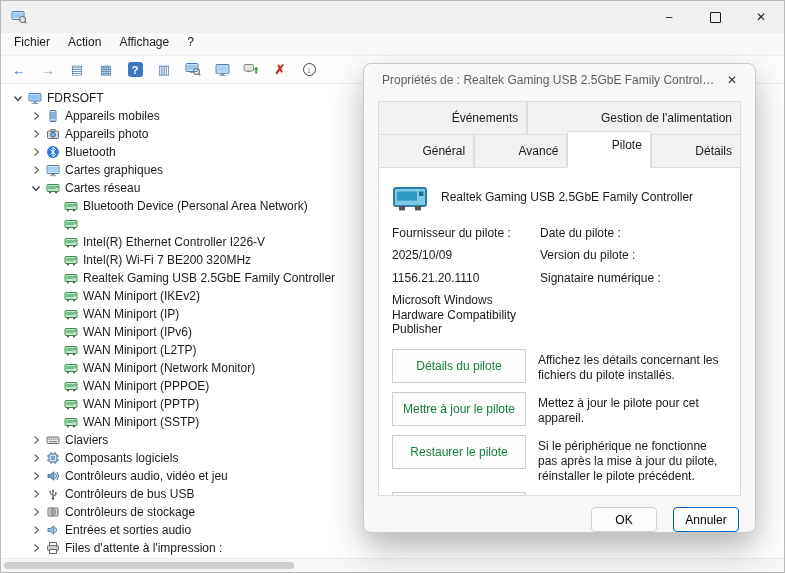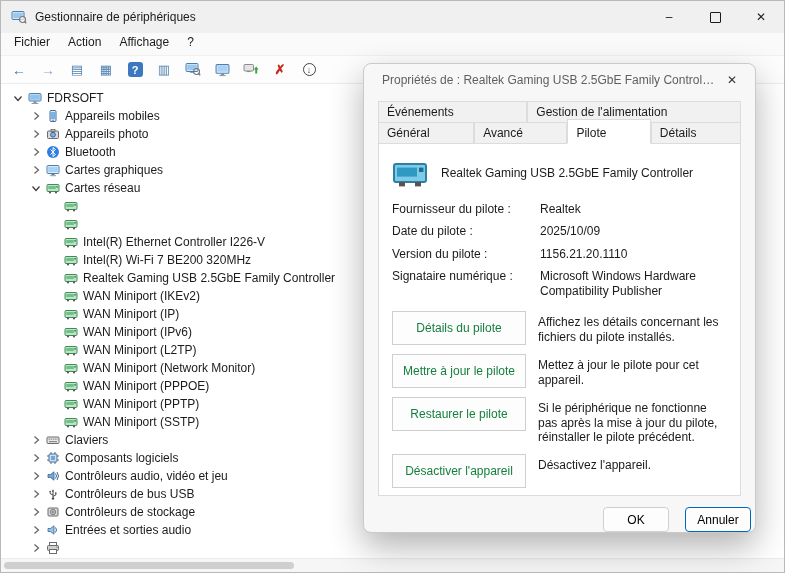--- a/index.html
+++ b/index.html
@@ -37,50 +37,49 @@
     position:absolute;left:363px;top:63px;width:393px;height:470px;
     background:#f7f7f7;border:1px solid #cacaca;border-radius:8px;
     box-shadow:0 14px 34px rgba(0,0,0,.30);box-sizing:border-box;
     display:flex;flex-direction:column;overflow:hidden;
   }
   .dlg-titlebar{height:32px;flex:0 0 auto;display:flex;align-items:center;padding:0 6px 0 18px}
   .dlg-title{color:#5f5f5f;font-size:12px;white-space:nowrap;overflow:hidden;text-overflow:ellipsis}
   .dlg-close{margin-left:auto;width:34px;height:26px;display:flex;align-items:center;justify-content:center;color:#333;font-size:12px;flex:0 0 auto}
   .tabs-wrap{padding:5px 14px 0;flex:0 0 auto}
   .tab-row{display:flex}
-  .tab{flex:1 1 auto;text-align:left;padding:3px 8px;border:1px solid #dcdcdc;background:#f1f1f1;font-size:12px;white-space:nowrap;cursor:default}
+  .tab{flex:1 1 auto;text-align:right;padding:9px 8px;border:1px solid #dcdcdc;background:#f1f1f1;font-size:12px;white-space:nowrap;cursor:default}
   .tab-row2{margin-top:-1px}
   .tab.active{background:#fff;border-bottom-color:#fff;position:relative;z-index:3;margin-top:-3px;padding-top:6px}
   .panel{margin:0 14px;background:#fff;border:1px solid #dcdcdc;margin-top:-1px;position:relative;z-index:1;flex:1 1 auto;padding:12px 13px;box-sizing:border-box;overflow:hidden}
   .dev-header{display:flex;align-items:center;gap:13px;margin:2px 0 14px}
   .dev-name{font-size:12px}
   .fields{display:grid;grid-template-columns:142px 1fr;row-gap:8px;column-gap:6px;margin-bottom:13px}
   .f-label,.f-value{font-size:12px;line-height:1.2}
   .arow{display:grid;grid-template-columns:134px 1fr;column-gap:12px;align-items:start;margin-bottom:9px}
   .btn{height:34px;background:#fdfdfd;border:1px solid #cfcfcf;border-radius:0;font-family:inherit;font-size:12px;color:#15803d;padding:0 4px;width:100%;box-sizing:border-box}
   .adesc{font-size:12px;padding-top:4px;line-height:1.22}
-  .dlg-footer{flex:0 0 auto;display:flex;justify-content:flex-end;gap:16px;padding:11px 4px 0 0}
+  .dlg-footer{flex:0 0 auto;display:flex;justify-content:flex-end;gap:16px;padding:11px 16px 0 0}
   .btn-sm{width:66px;height:25px;background:#fdfdfd;border:1px solid #cfcfcf;border-radius:4px;font-family:inherit;font-size:12px}
   .btn-default{border:1px solid #0067c0}
 </style>
 </head>
 <body>
 
 <div class="window">
 
   <div class="titlebar">
     <span class="icon" id="app-icon-slot">
         <svg width="16" height="15" viewBox="0 0 16 15">
           <rect x="1" y="1.5" width="12" height="8" rx="1" fill="#dcebf7" stroke="#4d7fae"></rect>
           <rect x="2.2" y="2.7" width="9.6" height="5.4" fill="#9cc8ee"></rect>
           <circle cx="11.5" cy="9.5" r="3" fill="#fff" fill-opacity="0.6" stroke="#777" stroke-width="1.2"></circle>
           <line x1="13.6" y1="11.6" x2="15.2" y2="13.2" stroke="#777" stroke-width="1.4"></line>
         </svg>
       </span>
-    <span class="title-text">Gestionnaire de périphériques</span>
     <div class="win-controls">
       <span class="win-btn">–</span>
       <span class="win-btn">
           <span class="max-box"></span>
         </span>
       <span class="win-btn">✕</span>
     </div>
   </div>
 
   <div class="menubar">
@@ -261,20 +260,21 @@
         <span class="chev-spacer"></span>
         <span class="icon ">
           <svg width="14" height="14" viewBox="0 0 14 14">
             <rect x="1" y="3.5" width="12" height="7" rx="1" fill="#bfe3c9" stroke="#3f8e55"></rect>
             <rect x="2.3" y="5" width="7.5" height="3" fill="#71c08a"></rect>
             <rect x="10.3" y="5" width="1.6" height="1.6" fill="#3f8e55"></rect>
             <rect x="3" y="10.5" width="2" height="1.8" fill="#5a5a5a"></rect>
             <rect x="9" y="10.5" width="2" height="1.8" fill="#5a5a5a"></rect>
           </svg>
         </span>
+        <span class="tree-label">Bluetooth Device (Personal Area Network)</span>
       </div>
       <div class="tree-row" style="padding-left:48px">
         <span class="chev-spacer"></span>
         <span class="icon ">
           <svg width="14" height="14" viewBox="0 0 14 14">
             <rect x="1" y="3.5" width="12" height="7" rx="1" fill="#bfe3c9" stroke="#3f8e55"></rect>
             <rect x="2.3" y="5" width="7.5" height="3" fill="#71c08a"></rect>
             <rect x="10.3" y="5" width="1.6" height="1.6" fill="#3f8e55"></rect>
             <rect x="3" y="10.5" width="2" height="1.8" fill="#5a5a5a"></rect>
             <rect x="9" y="10.5" width="2" height="1.8" fill="#5a5a5a"></rect>
@@ -539,20 +539,21 @@
           </svg>
         </span>
         <span class="icon ">
           <svg width="14" height="14" viewBox="0 0 14 14">
             <rect x="3.5" y="1.5" width="7" height="3" fill="#fff" stroke="#6b6b6b"></rect>
             <rect x="1.5" y="4.5" width="11" height="5" rx="1" fill="#cfcfcf" stroke="#6b6b6b"></rect>
             <rect x="3.5" y="8.5" width="7" height="4" fill="#fff" stroke="#6b6b6b"></rect>
             <circle cx="11" cy="6" r="0.7" fill="#4f9e4f"></circle>
           </svg>
         </span>
+        <span class="tree-label">Files d'attente à l'impression :</span>
       </div>
     </div>
 
   <div class="hscroll">
     <div class="hthumb"></div>
   </div>
 </div>
 
 <div class="dialog">
   <div class="dlg-titlebar">
@@ -581,21 +582,20 @@
             <rect x="2.5" y="4.8" width="10" height="4.5" fill="#2e9ac4"></rect>
             <rect x="13.5" y="4.8" width="2.2" height="2.2" fill="#1d6d91"></rect>
             <rect x="3.5" y="12" width="3" height="2.2" fill="#555"></rect>
             <rect x="11.5" y="12" width="3" height="2.2" fill="#555"></rect>
           </svg>
         </span>
       <span class="dev-name">Realtek Gaming USB 2.5GbE Family Controller</span>
     </div>
     <div class="fields">
         <span class="f-label">Fournisseur du pilote :</span>
-        <span class="f-value">Realtek</span>
         <span class="f-label">Date du pilote :</span>
         <span class="f-value">2025/10/09</span>
         <span class="f-label">Version du pilote :</span>
         <span class="f-value">1156.21.20.1110</span>
         <span class="f-label">Signataire numérique :</span>
         <span class="f-value">Microsoft Windows Hardware Compatibility Publisher</span>
       </div>
     <div class="actions">
         <div class="arow">
           <button class="btn">Détails du pilote</button>

